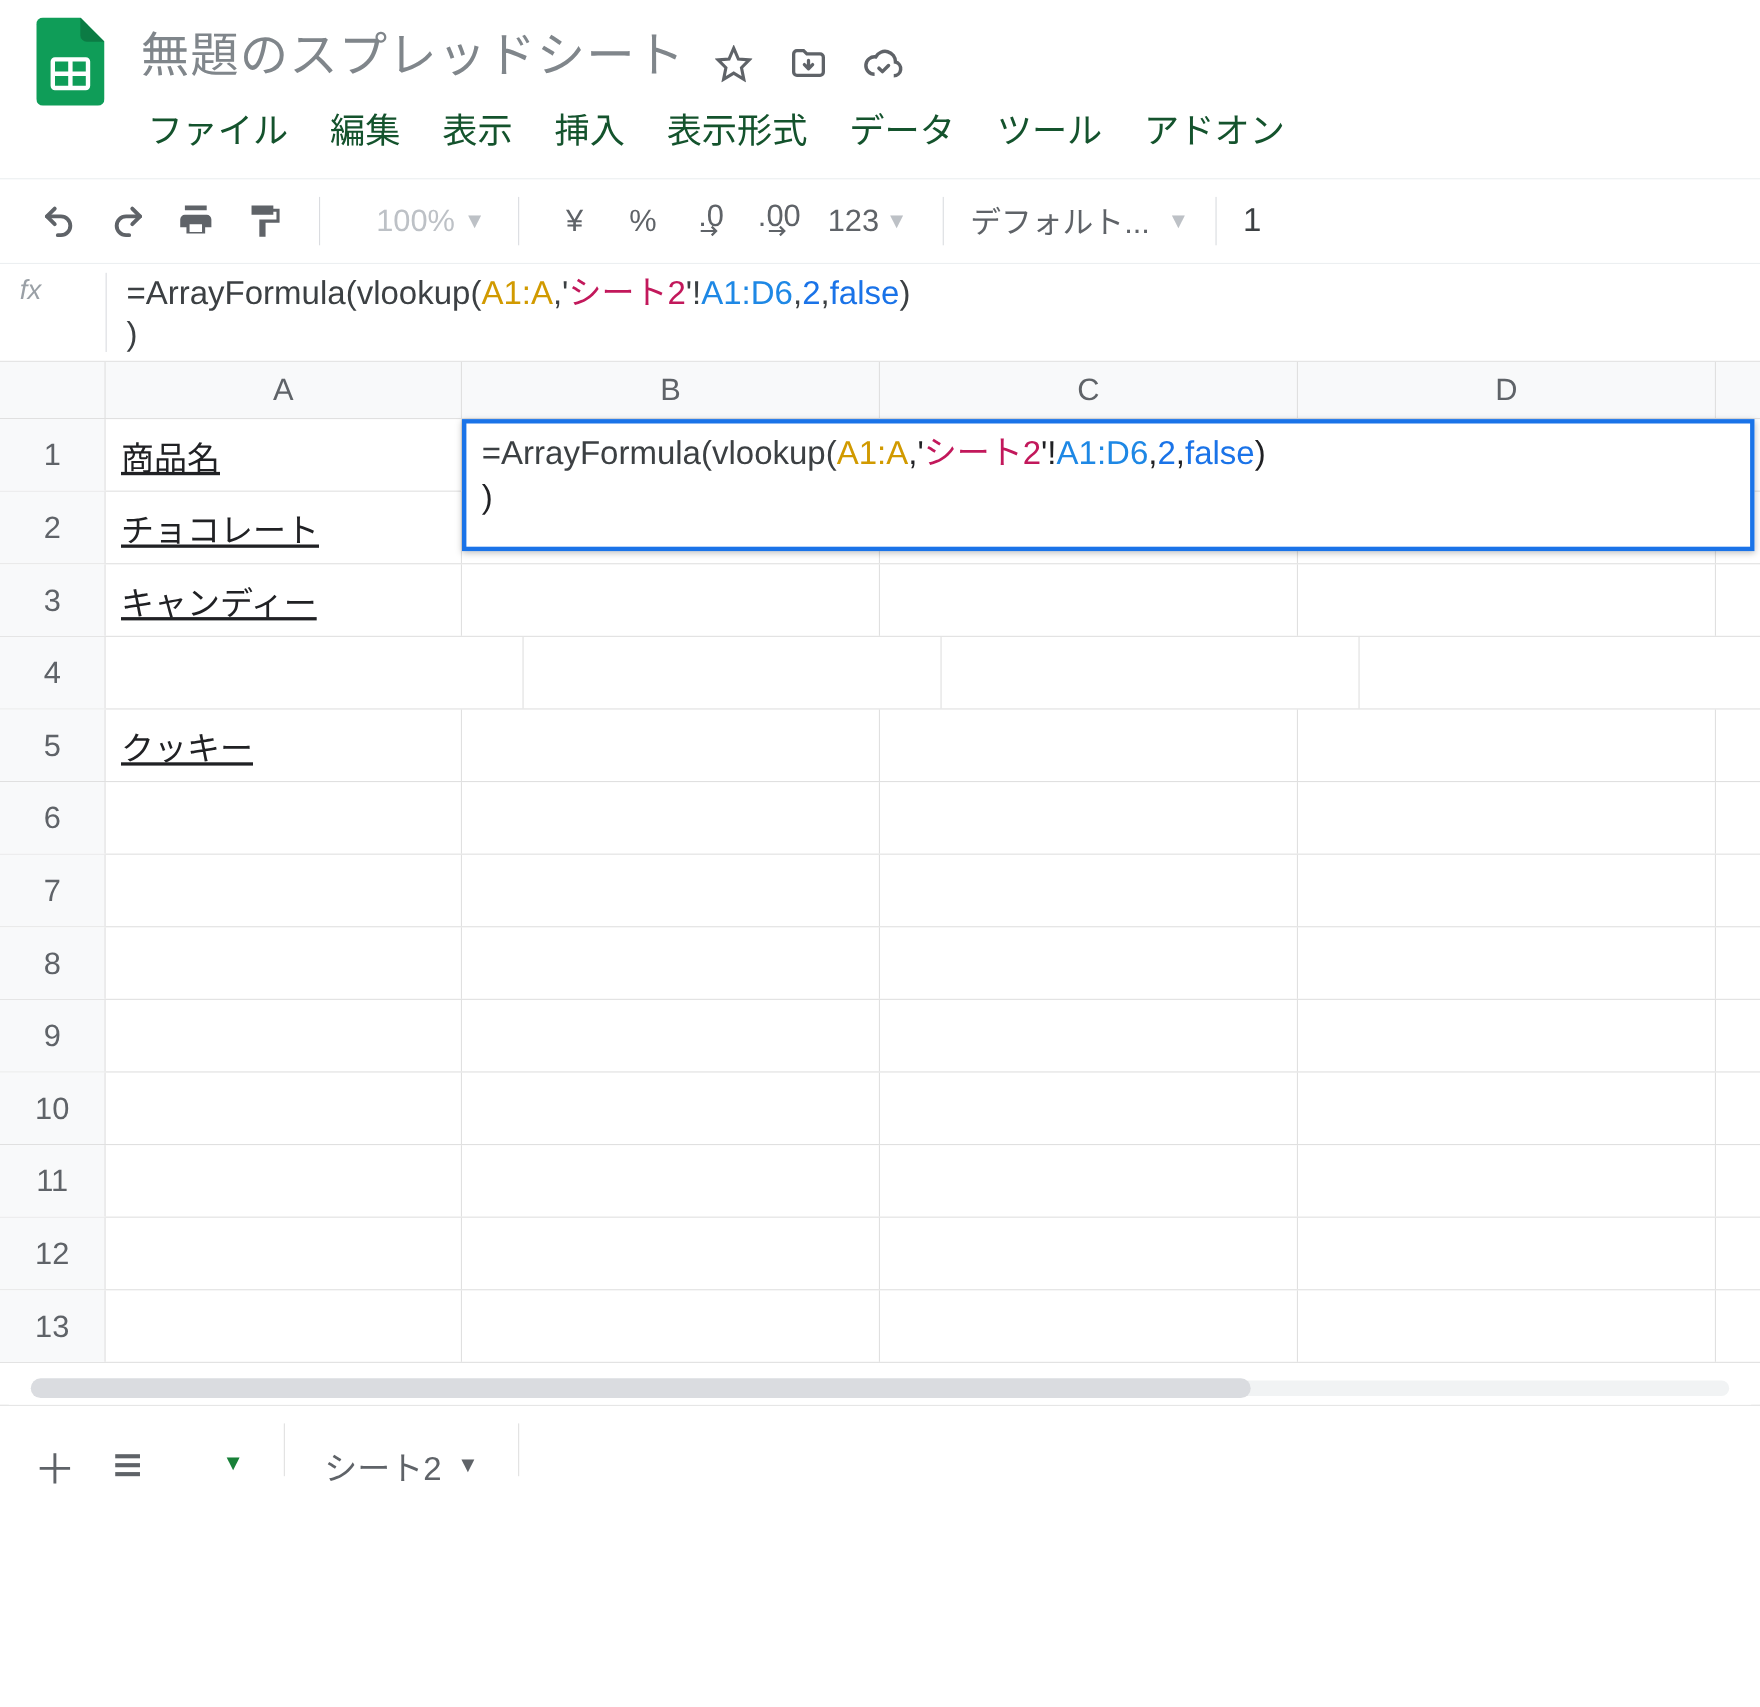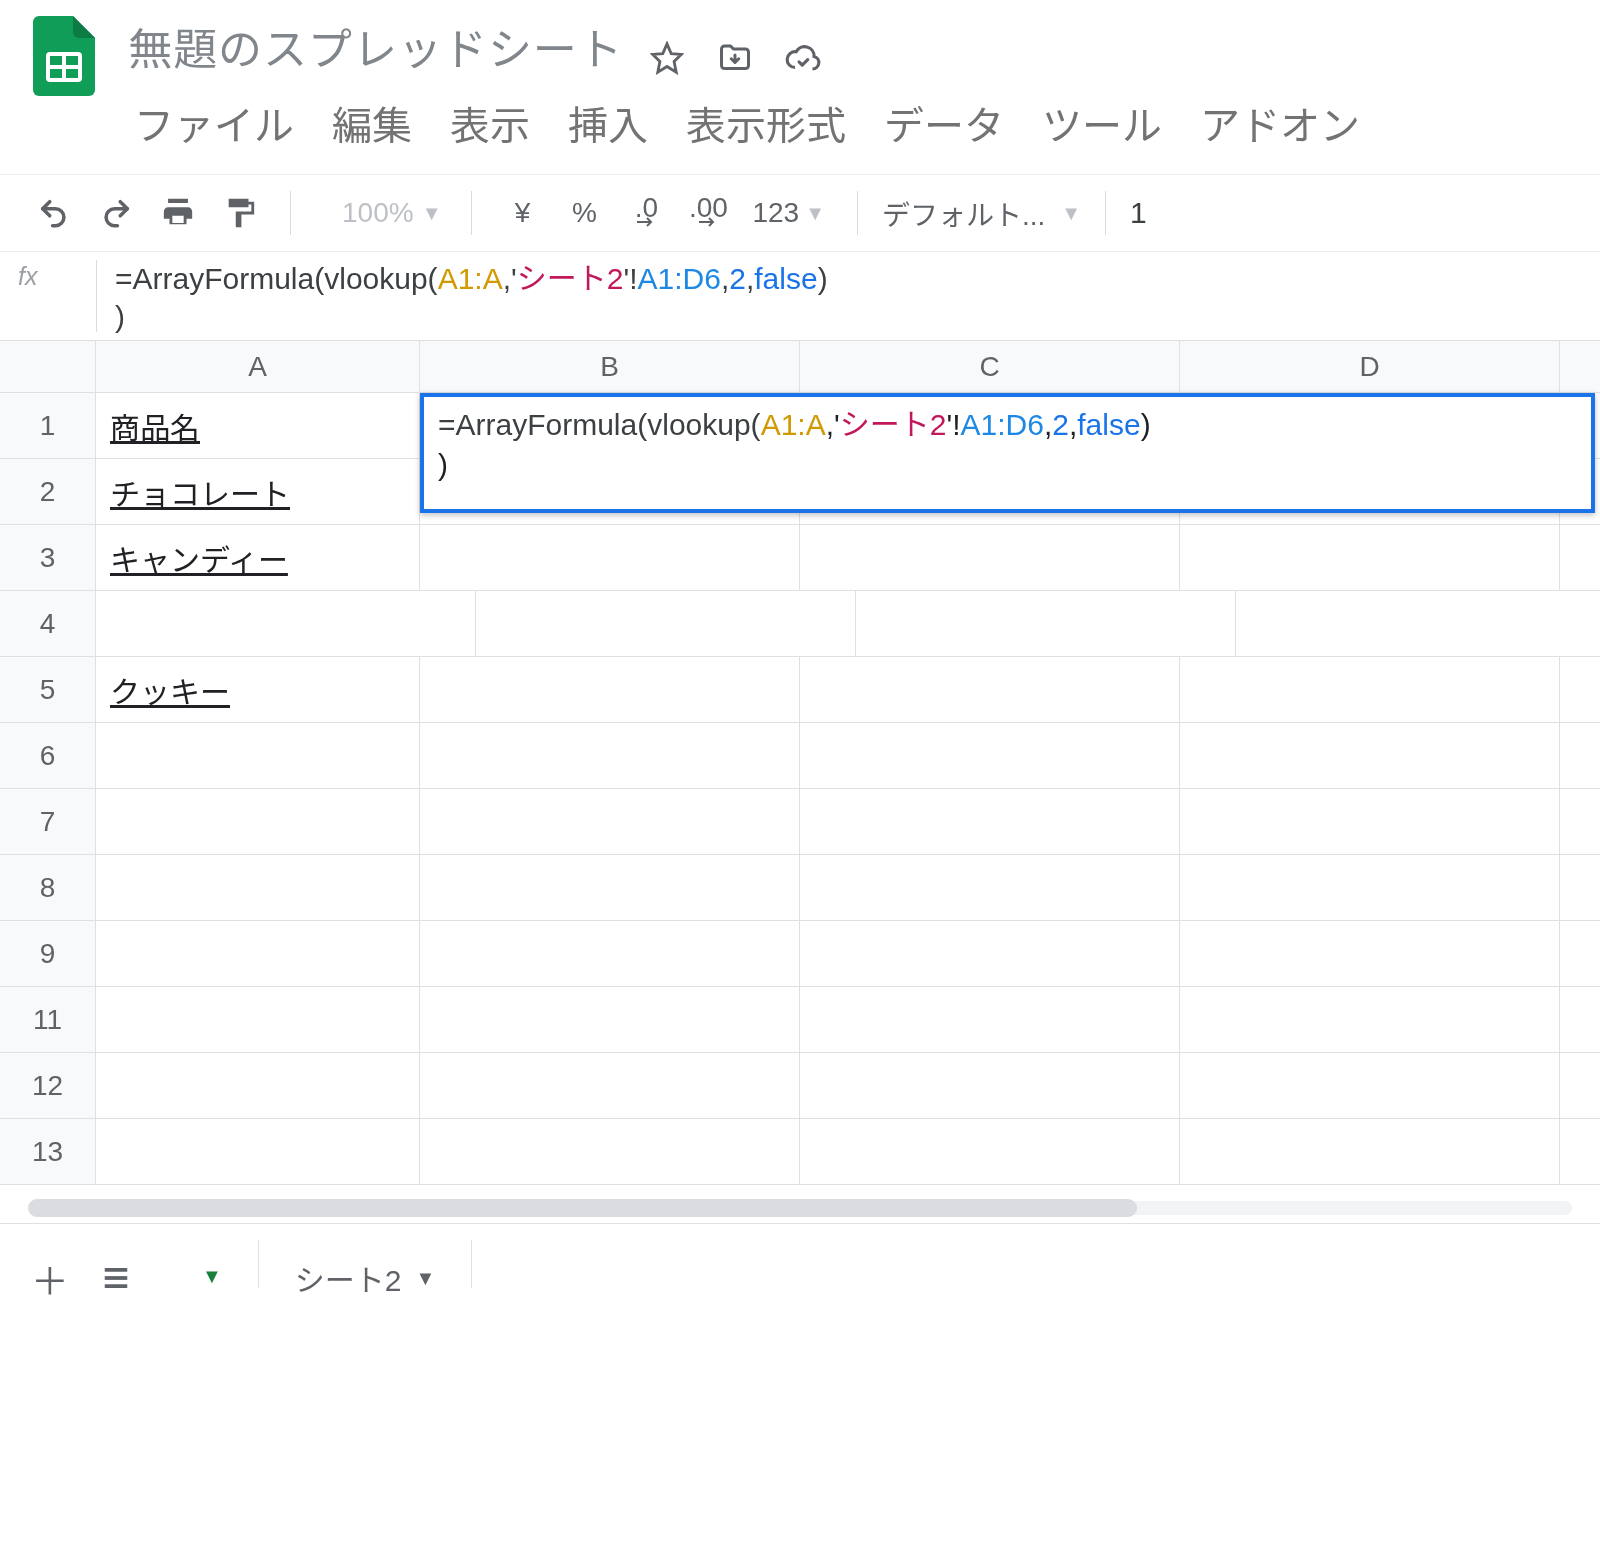--- a/index.html
+++ b/index.html
@@ -26,21 +26,21 @@
   .app-icon svg{display:block}
   .hdr-right { flex:1; }
   .title-row { display:flex; align-items:flex-end; gap:24px; padding-top:2px;}
   .doc-title {
     font-size: 44px;
     color:#80868b;
     letter-spacing:1px;
   }
   .title-icons { display:flex; gap:28px; align-items:center; color:#5f6368; }
   .title-icons .ico { width:40px; height:40px; display:flex; align-items:center; justify-content:center; cursor:pointer;}
-  .menu-row { display:flex; gap:38px; padding:16px 6px 22px 6px; font-size:40px; color:#737373;}
+  .menu-row { display:flex; gap:38px; padding:16px 6px 22px 6px; font-size:32px; color:#14532d;}
   .menu-row .mi{cursor:pointer; white-space:nowrap;}
 
   
   .toolbar {
     display:flex; align-items:center; gap:10px;
     padding:12px 28px;
     border-top:1px solid #eceff1;
     border-bottom:1px solid #eceff1;
     font-size:28px; color:#5f6368;
   }
@@ -337,20 +337,28 @@
     </div>
     <div class="row">
       <div class="row-h">9</div>
       <div class="cell cellA"></div>
       <div class="cell cellE"></div>
       <div class="cell cellE"></div>
       <div class="cell cellE"></div>
       <div class="cell cellR"></div>
     </div>
     <div class="row">
+      <div class="row-h">10</div>
+      <div class="cell cellA"></div>
+      <div class="cell cellE"></div>
+      <div class="cell cellE"></div>
+      <div class="cell cellE"></div>
+      <div class="cell cellR"></div>
+    </div>
+    <div class="row">
       <div class="row-h">11</div>
       <div class="cell cellA"></div>
       <div class="cell cellE"></div>
       <div class="cell cellE"></div>
       <div class="cell cellE"></div>
       <div class="cell cellR"></div>
     </div>
     <div class="row">
       <div class="row-h">12</div>
       <div class="cell cellA"></div>

